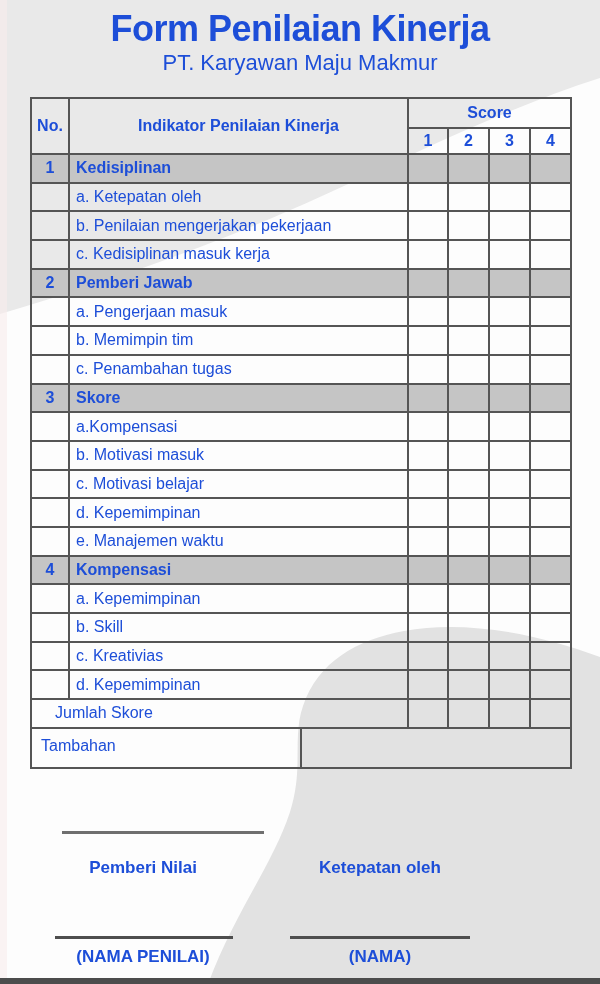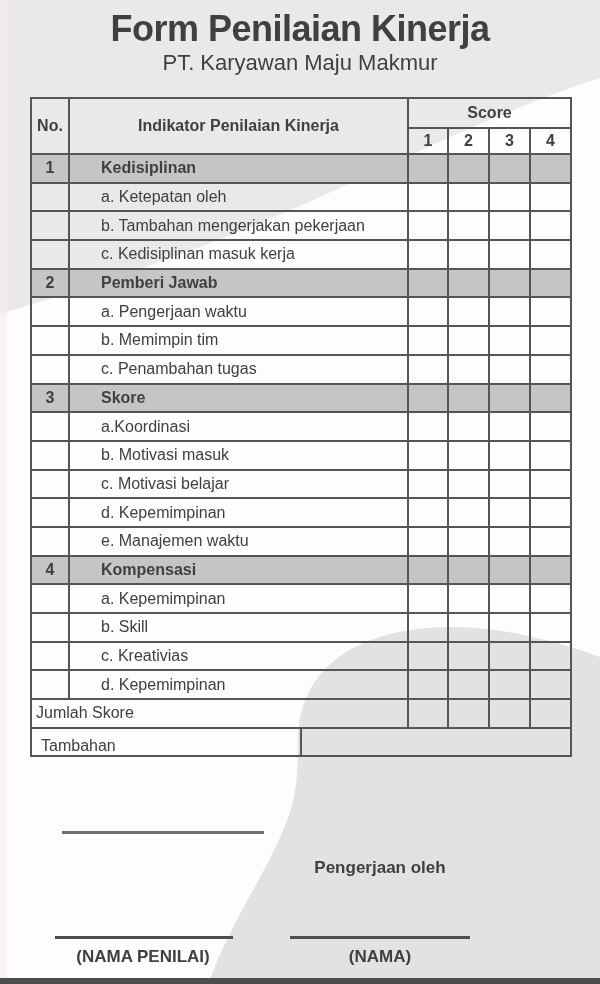--- a/index.html
+++ b/index.html
@@ -1,18 +1,18 @@
 <!DOCTYPE html>
 <html><head>
 <meta charset="utf-8">
 <style>
   html,body { margin:0; padding:0; }
   .page {
     position:relative; width:600px; height:984px; overflow:hidden;
-    background:#e9e9e9; font-family:"Liberation Sans", sans-serif; color:#404040;
+    background:#e9e9e9; font-family:"Liberation Sans", sans-serif; color:#1d4ed8;
   }
   .bg { position:absolute; left:0; top:0; }
 
   .title {
     position:absolute; top:8px; left:0; width:100%; text-align:center;
     font-size:36px; font-weight:bold; letter-spacing:-0.5px;
   }
   .subtitle {
     position:absolute; top:50px; left:0; width:100%; text-align:center;
     font-size:22px; font-weight:normal;
@@ -25,25 +25,25 @@
   .grid th, .grid td {
     border:2px solid #555; padding:0; font-size:16px; vertical-align:middle;
     overflow:hidden; white-space:nowrap;
   }
   .grid th { font-weight:bold; text-align:center; }
   .head-row1 th { height:28px; }
   .head-row2 th { height:24px; }
   .grid tbody tr { height:28.7px; }
   tr.section td { background:#c5c5c5; font-weight:bold; }
   td.no-cell { text-align:center; }
-  td.label-cell { text-align:left; padding-left:31px; }
-  td.total-cell { text-align:left; padding-left:4px; font-weight:normal; }
+  td.label-cell { text-align:left; padding-left:6px; }
+  td.total-cell { text-align:left; padding-left:23px; font-weight:normal; }
   tr.tambahan-row { height:91px; }
   td.tambahan-cell { vertical-align:top; position:relative; }
-  .tambahan-label { display:inline-block; padding:8px 0 0 9px; font-size:16px; }
+  .tambahan-label { display:inline-block; padding:8px 0 12px 9px; font-size:16px; }
   .tambahan-divider { position:absolute; left:268px; top:0; bottom:0; width:2px; background:#555; }
   .tambahan-notes { position:absolute; left:270px; top:0; right:0; bottom:0; }
 
   .rule { position:absolute; background:#4e4e4e; height:3px; }
   .rule-notes { left:62px; top:831px; width:202px; background:#6f6f6f; }
   .rule-sign-left { left:55px; top:936px; width:178px; }
   .rule-sign-right { left:290px; top:936px; width:180px; }
 
   .sig-label { position:absolute; width:200px; text-align:center; font-weight:bold; font-size:17px; }
   .role-left { left:43px; top:858px; }
@@ -102,21 +102,21 @@
         <tr class="item">
           <td class="no-cell"></td>
           <td class="label-cell">a. Ketepatan oleh</td>
           <td class="score-cell"></td>
           <td class="score-cell"></td>
           <td class="score-cell"></td>
           <td class="score-cell"></td>
         </tr>
         <tr class="item">
           <td class="no-cell"></td>
-          <td class="label-cell">b. Tambahan mengerjakan pekerjaan</td>
+          <td class="label-cell">b. Penilaian mengerjakan pekerjaan</td>
           <td class="score-cell"></td>
           <td class="score-cell"></td>
           <td class="score-cell"></td>
           <td class="score-cell"></td>
         </tr>
         <tr class="item">
           <td class="no-cell"></td>
           <td class="label-cell">c. Kedisiplinan masuk kerja</td>
           <td class="score-cell"></td>
           <td class="score-cell"></td>
@@ -126,21 +126,21 @@
         <tr class="section">
           <td class="no-cell">2</td>
           <td class="label-cell">Pemberi Jawab</td>
           <td class="score-cell"></td>
           <td class="score-cell"></td>
           <td class="score-cell"></td>
           <td class="score-cell"></td>
         </tr>
         <tr class="item">
           <td class="no-cell"></td>
-          <td class="label-cell">a. Pengerjaan waktu</td>
+          <td class="label-cell">a. Pengerjaan masuk</td>
           <td class="score-cell"></td>
           <td class="score-cell"></td>
           <td class="score-cell"></td>
           <td class="score-cell"></td>
         </tr>
         <tr class="item">
           <td class="no-cell"></td>
           <td class="label-cell">b. Memimpin tim</td>
           <td class="score-cell"></td>
           <td class="score-cell"></td>
@@ -158,21 +158,21 @@
         <tr class="section">
           <td class="no-cell">3</td>
           <td class="label-cell">Skore</td>
           <td class="score-cell"></td>
           <td class="score-cell"></td>
           <td class="score-cell"></td>
           <td class="score-cell"></td>
         </tr>
         <tr class="item">
           <td class="no-cell"></td>
-          <td class="label-cell">a.Koordinasi</td>
+          <td class="label-cell">a.Kompensasi</td>
           <td class="score-cell"></td>
           <td class="score-cell"></td>
           <td class="score-cell"></td>
           <td class="score-cell"></td>
         </tr>
         <tr class="item">
           <td class="no-cell"></td>
           <td class="label-cell">b. Motivasi masuk</td>
           <td class="score-cell"></td>
           <td class="score-cell"></td>
@@ -257,21 +257,22 @@
           <span class="tambahan-label">Tambahan</span>
           <div class="tambahan-divider"></div>
           <div class="tambahan-notes"></div>
         </td>
       </tr>
     </tbody>
   </table>
 
   <div class="rule rule-notes"></div>
 
-  <div class="sig-label role-right">Pengerjaan oleh</div>
+  <div class="sig-label role-left">Pemberi Nilai</div>
+  <div class="sig-label role-right">Ketepatan oleh</div>
 
   <div class="rule rule-sign-left"></div>
   <div class="rule rule-sign-right"></div>
 
   <div class="sig-label name-left">(NAMA PENILAI)</div>
   <div class="sig-label name-right">(NAMA)</div>
 
   <div class="left-edge"></div>
   <div class="bottom-edge"></div>
 

